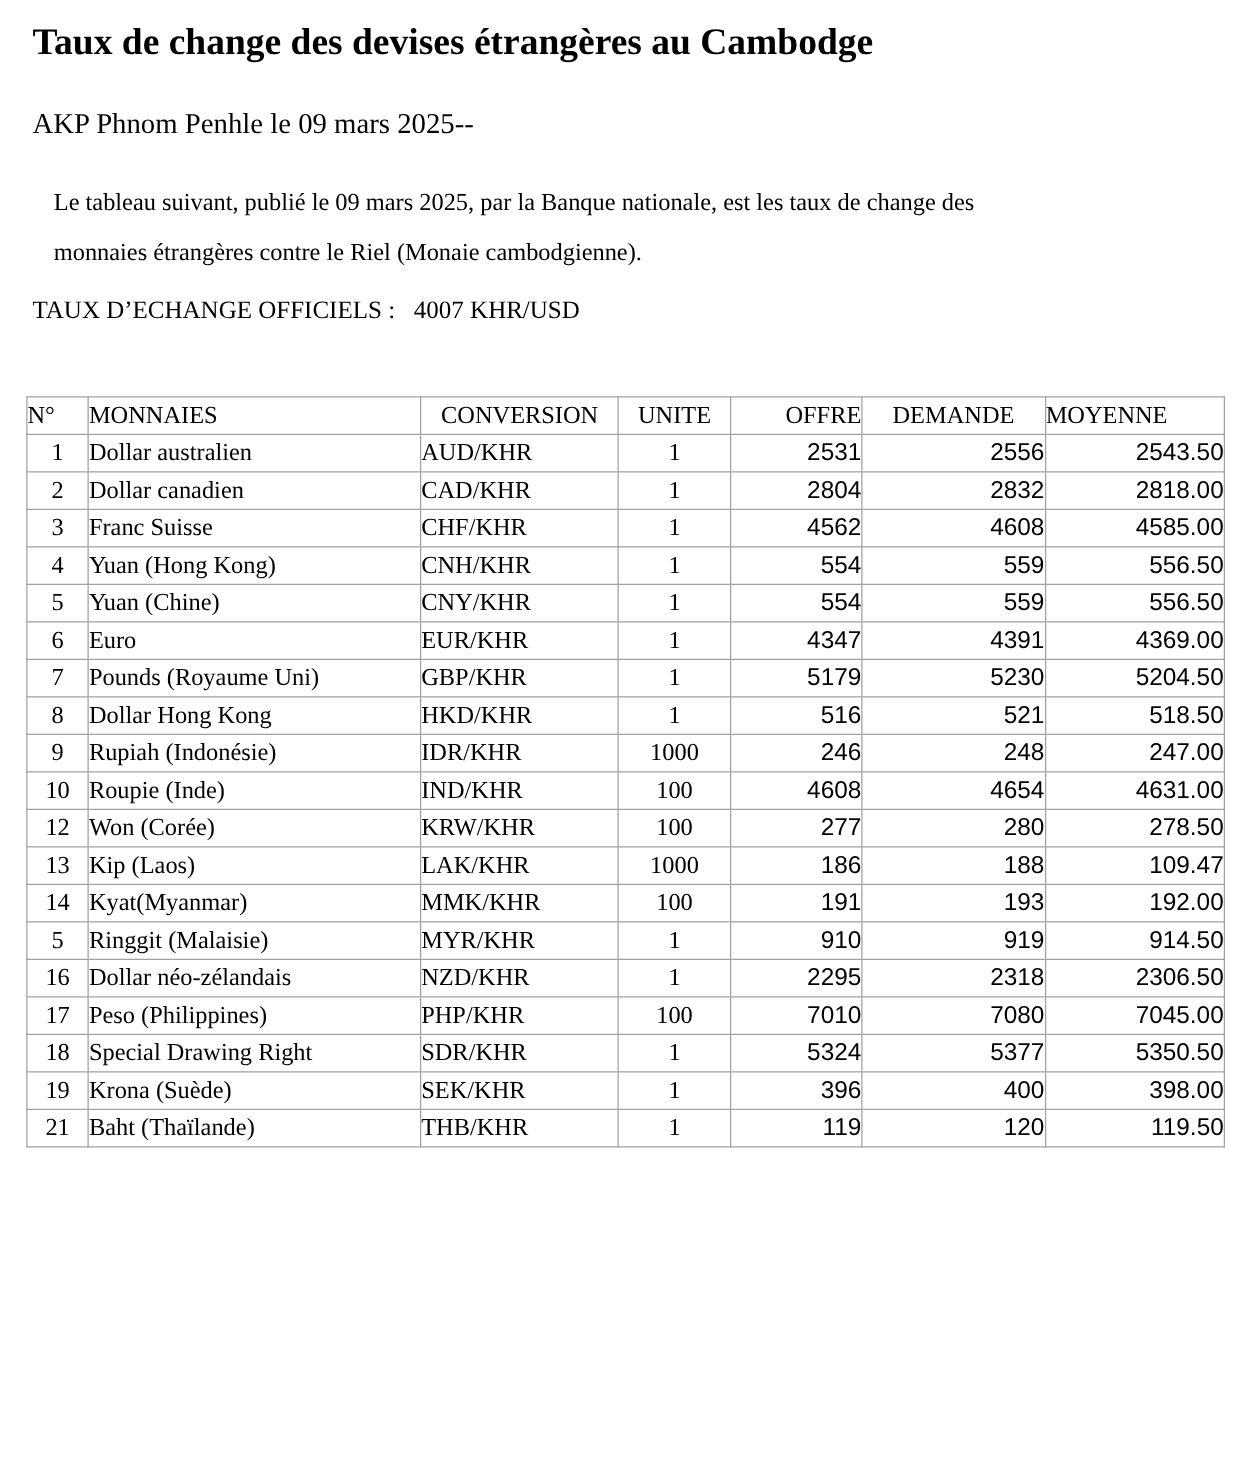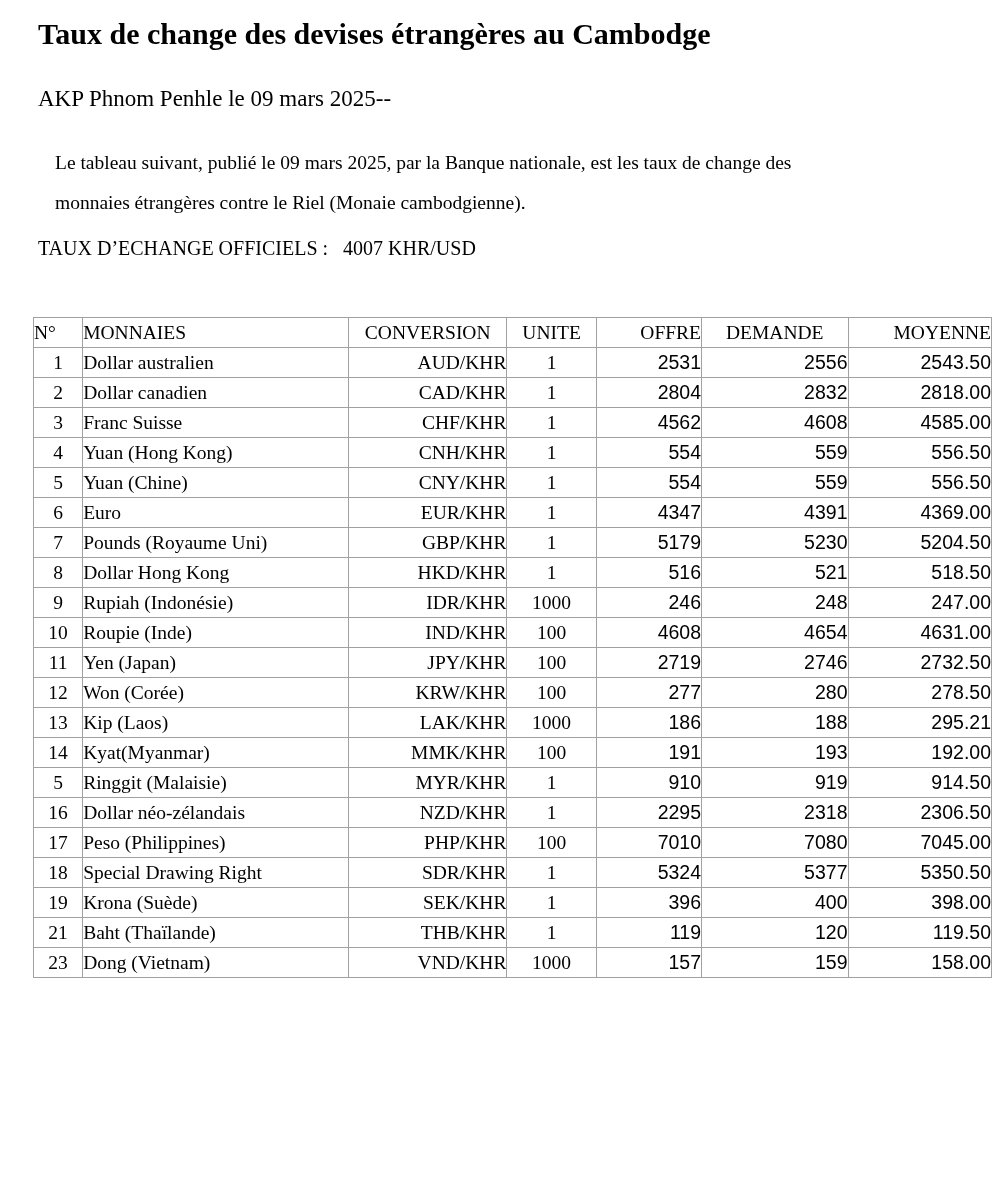--- a/index.html
+++ b/index.html
@@ -7,21 +7,21 @@
     padding: 0;
     background: #ffffff;
     width: 1000px;
     height: 1181px;
     overflow: hidden;
   }
   .page {
     width: 1000px;
     height: 1181px;
     box-sizing: border-box;
-    padding: 15px 30px 0 38px;
+    padding: 15px 30px 0 26px;
     font-family: "Liberation Serif", serif;
     color: #000000;
   }
   h1.title {
     margin: 0;
     font-size: 30px;
     line-height: 37px;
     font-weight: bold;
     letter-spacing: 0px;
     font-family: "Liberation Serif", serif;
@@ -80,25 +80,25 @@
   .c4 { width: 105px; }
   .c5 { width: 146px; }
   .c6 { width: 143px; }
   
   th.c0 { text-align: left; padding-left: 2px; }
   th.c1 { text-align: left; padding-left: 3px; }
   th.c2 { text-align: center; }
   th.c3 { text-align: center; }
   th.c4 { text-align: right; padding-right: 5px; }
   th.c5 { text-align: center; }
-  th.c6 { text-align: right; }
+  th.c6 { text-align: left; }
   
   td.c0 { text-align: center; padding-right: 22px; }
   td.c1 { text-align: left; padding-left: 4px; }
-  td.c2 { text-align: right; }
+  td.c2 { text-align: left; }
   td.c3 { text-align: center; }
   td.c4, td.c5, td.c6 {
     text-align: right;
     padding-right: 8px;
     font-family: "Liberation Sans", sans-serif;
     font-size: 18px;
   }
 </style>
 </head>
 <body>
@@ -215,45 +215,36 @@
         <tr>
           <td class="c0">10</td>
           <td class="c1">Roupie (Inde)</td>
           <td class="c2">IND/KHR</td>
           <td class="c3">100</td>
           <td class="c4">4608</td>
           <td class="c5">4654</td>
           <td class="c6">4631.00</td>
         </tr>
         <tr>
-          <td class="c0">11</td>
-          <td class="c1">Yen (Japan)</td>
-          <td class="c2">JPY/KHR</td>
-          <td class="c3">100</td>
-          <td class="c4">2719</td>
-          <td class="c5">2746</td>
-          <td class="c6">2732.50</td>
-        </tr>
-        <tr>
           <td class="c0">12</td>
           <td class="c1">Won (Corée)</td>
           <td class="c2">KRW/KHR</td>
           <td class="c3">100</td>
           <td class="c4">277</td>
           <td class="c5">280</td>
           <td class="c6">278.50</td>
         </tr>
         <tr>
           <td class="c0">13</td>
           <td class="c1">Kip (Laos)</td>
           <td class="c2">LAK/KHR</td>
           <td class="c3">1000</td>
           <td class="c4">186</td>
           <td class="c5">188</td>
-          <td class="c6">295.21</td>
+          <td class="c6">109.47</td>
         </tr>
         <tr>
           <td class="c0">14</td>
           <td class="c1">Kyat(Myanmar)</td>
           <td class="c2">MMK/KHR</td>
           <td class="c3">100</td>
           <td class="c4">191</td>
           <td class="c5">193</td>
           <td class="c6">192.00</td>
         </tr>
@@ -304,25 +295,16 @@
         </tr>
         <tr>
           <td class="c0">21</td>
           <td class="c1">Baht (Thaïlande)</td>
           <td class="c2">THB/KHR</td>
           <td class="c3">1</td>
           <td class="c4">119</td>
           <td class="c5">120</td>
           <td class="c6">119.50</td>
         </tr>
-        <tr>
-          <td class="c0">23</td>
-          <td class="c1">Dong (Vietnam)</td>
-          <td class="c2">VND/KHR</td>
-          <td class="c3">1000</td>
-          <td class="c4">157</td>
-          <td class="c5">159</td>
-          <td class="c6">158.00</td>
-        </tr>
       </tbody>
   </table>
 
 </div>
 
 </body></html>

